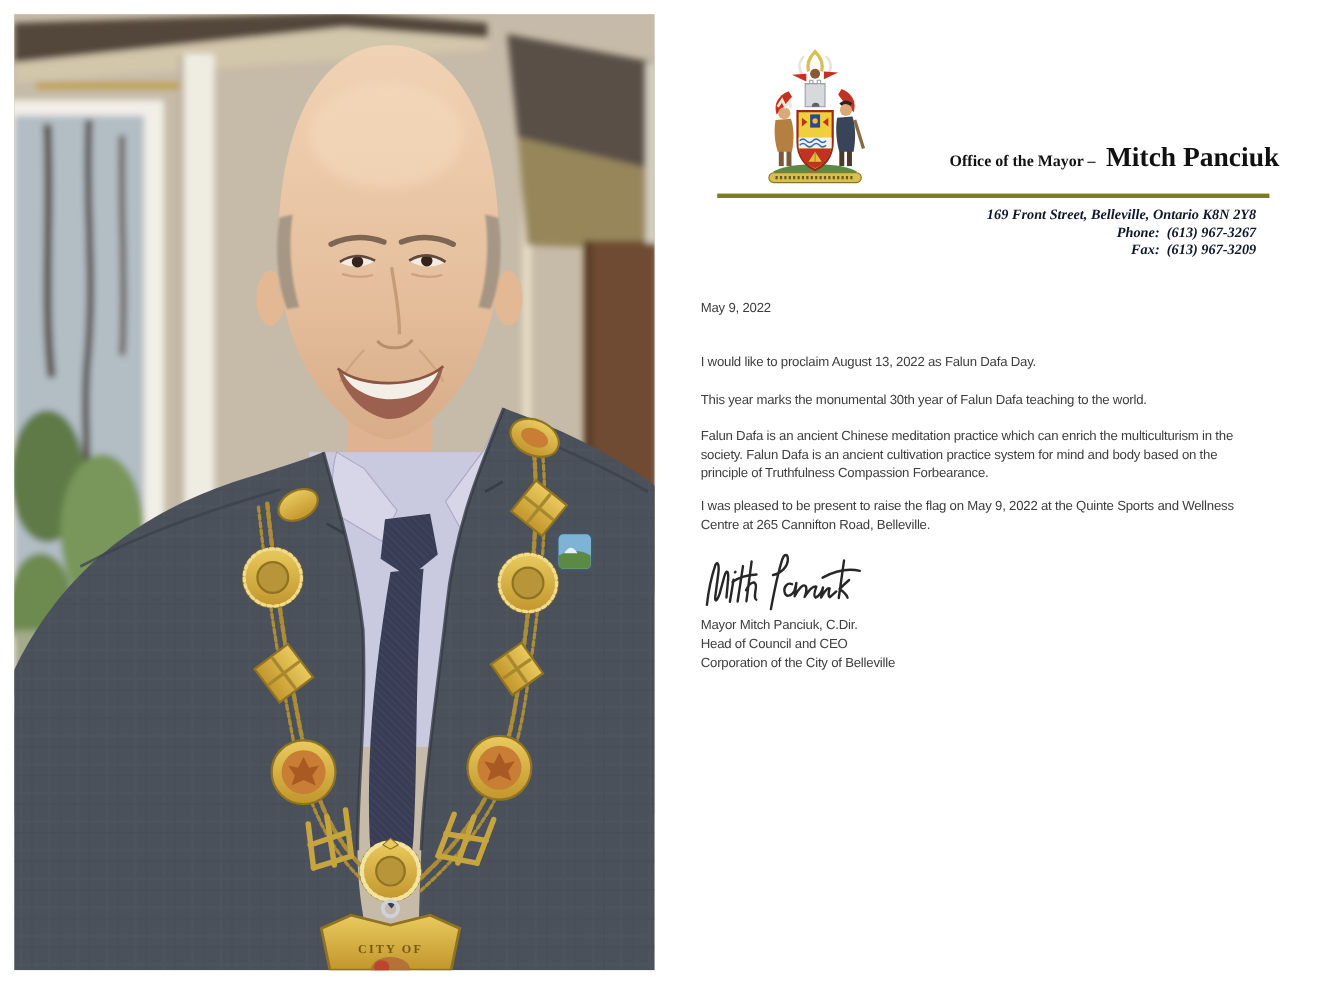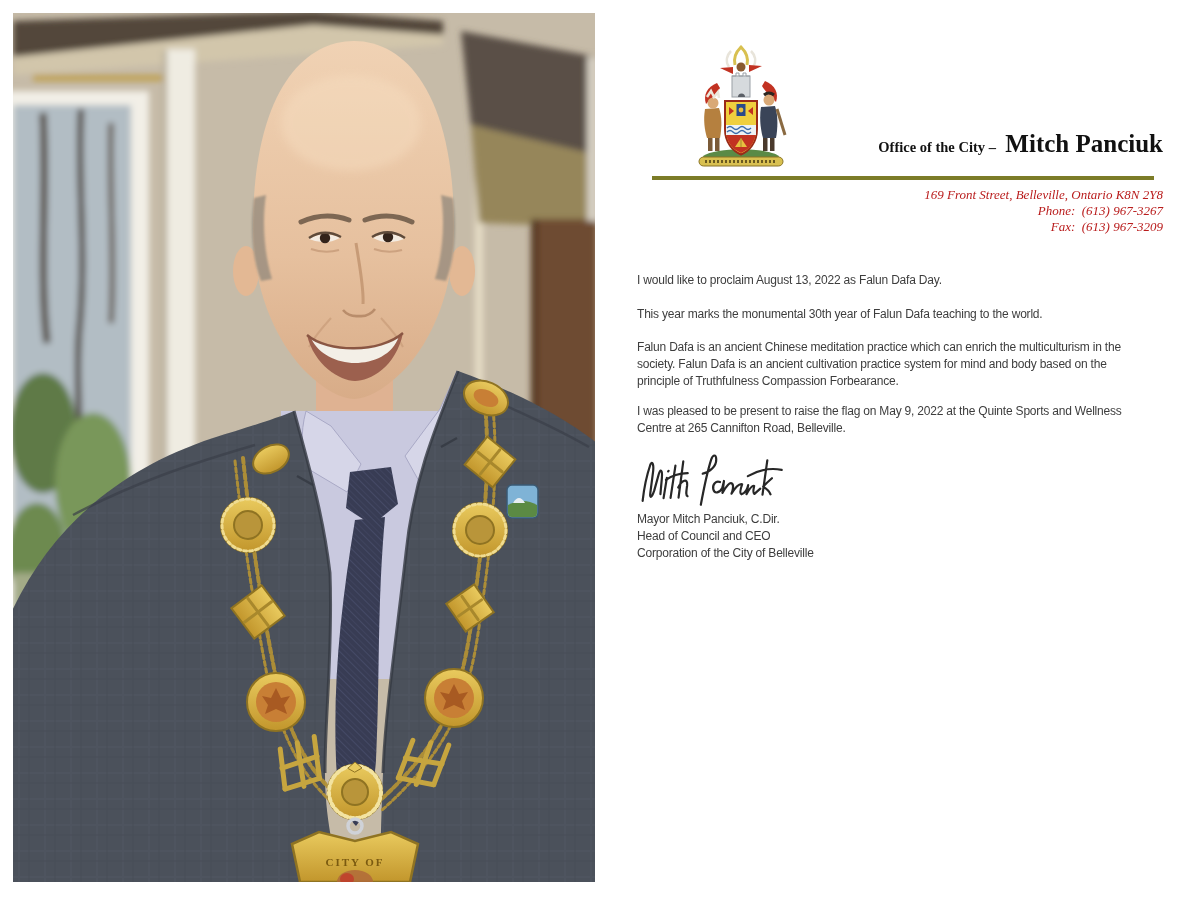--- a/index.html
+++ b/index.html
@@ -7,23 +7,23 @@
         font-family:"Liberation Sans",sans-serif;}
   
   .photo{position:absolute;left:13px;top:13px;width:582px;height:727px;background:#c3b8a5;}
   .photo svg{display:block;}
   
   .crest{position:absolute;left:681px;top:43px;width:120px;height:132px;}
   .lh-title{position:absolute;left:600px;top:130px;width:563px;text-align:right;white-space:nowrap;color:#111;}
   .lh-office{font-family:"Liberation Serif",serif;font-weight:bold;font-size:14.5px;}
   .lh-name{font-family:"Liberation Serif",serif;font-weight:bold;font-size:25px;margin-left:5px;}
   .rule{position:absolute;left:652px;top:176px;width:502px;height:4px;background:#7c7c28;}
-  .lh-address{position:absolute;left:600px;top:187px;width:563px;text-align:right;
-              font-family:"Liberation Serif",serif;font-weight:normal;font-style:italic;
-              font-size:13px;line-height:16px;color:#b91c1c;}
+  .lh-address{position:absolute;left:579px;top:187px;width:563px;text-align:right;
+              font-family:"Liberation Serif",serif;font-weight:bold;font-style:italic;
+              font-size:13px;line-height:16px;color:#0f172a;}
   .lh-address div{white-space:pre;}
   
   .letter-body{position:absolute;left:637px;top:272px;width:524px;
                font-size:12px;line-height:17px;letter-spacing:-0.2px;color:#3d3d3d;}
   .letter-body p{margin:0;white-space:pre-line;}
   .p-date{margin-bottom:32px !important;}
   .p-1{margin-bottom:17px !important;}
   .p-2{margin-bottom:16px !important;}
   .p-3{margin-bottom:13px !important;}
   .p-4{margin-bottom:16px !important;}
@@ -302,33 +302,34 @@
         <rect x="45" y="82" width="30" height="10" fill="#eef2f4"></rect>
         <path d="M46 85 q3 -3 6 0 t6 0 t6 0 t6 0 M46 89 q3 -3 6 0 t6 0 t6 0 t6 0" stroke="#3a6aaa" stroke-width="1.4" fill="none"></path>
         <path d="M45.5 92 L74.5 92 C73 101 68 106.5 60 110 C52 106.5 47 101 45.5 92 Z" fill="#c23222"></path>
         <path d="M60 95 L66 104 L54 104 Z" fill="#e8c040"></path>
         <line x1="60" y1="95" x2="60" y2="104" stroke="#a8882c"></line>
       </g>
     </svg>
   </div>
 
   <div class="lh-title">
-    <span class="lh-office">Office of the City –</span>
+    <span class="lh-office">Office of the Mayor –</span>
     <span class="lh-name">Mitch Panciuk</span>
   </div>
 
   <div class="rule"></div>
 
   <div class="lh-address">
     <div>169 Front Street, Belleville, Ontario K8N 2Y8</div>
     <div>Phone:  (613) 967-3267</div>
     <div>Fax:  (613) 967-3209</div>
   </div>
 
   <div class="letter-body">
+    <p class="p-date">May 9, 2022</p>
     <p class="p-1">I would like to proclaim August 13, 2022 as Falun Dafa Day.</p>
     <p class="p-2">This year marks the monumental 30th year of Falun Dafa teaching to the world.</p>
     <p class="p-3">Falun Dafa is an ancient Chinese meditation practice which can enrich the multiculturism in the
 society. Falun Dafa is an ancient cultivation practice system for mind and body based on the
 principle of Truthfulness Compassion Forbearance.</p>
     <p class="p-5">I was pleased to be present to raise the flag on May 9, 2022 at the Quinte Sports and Wellness
 Centre at 265 Cannifton Road, Belleville.</p>
 
     <div class="sig">
       <svg width="160" height="58" viewBox="0 0 160 58">

